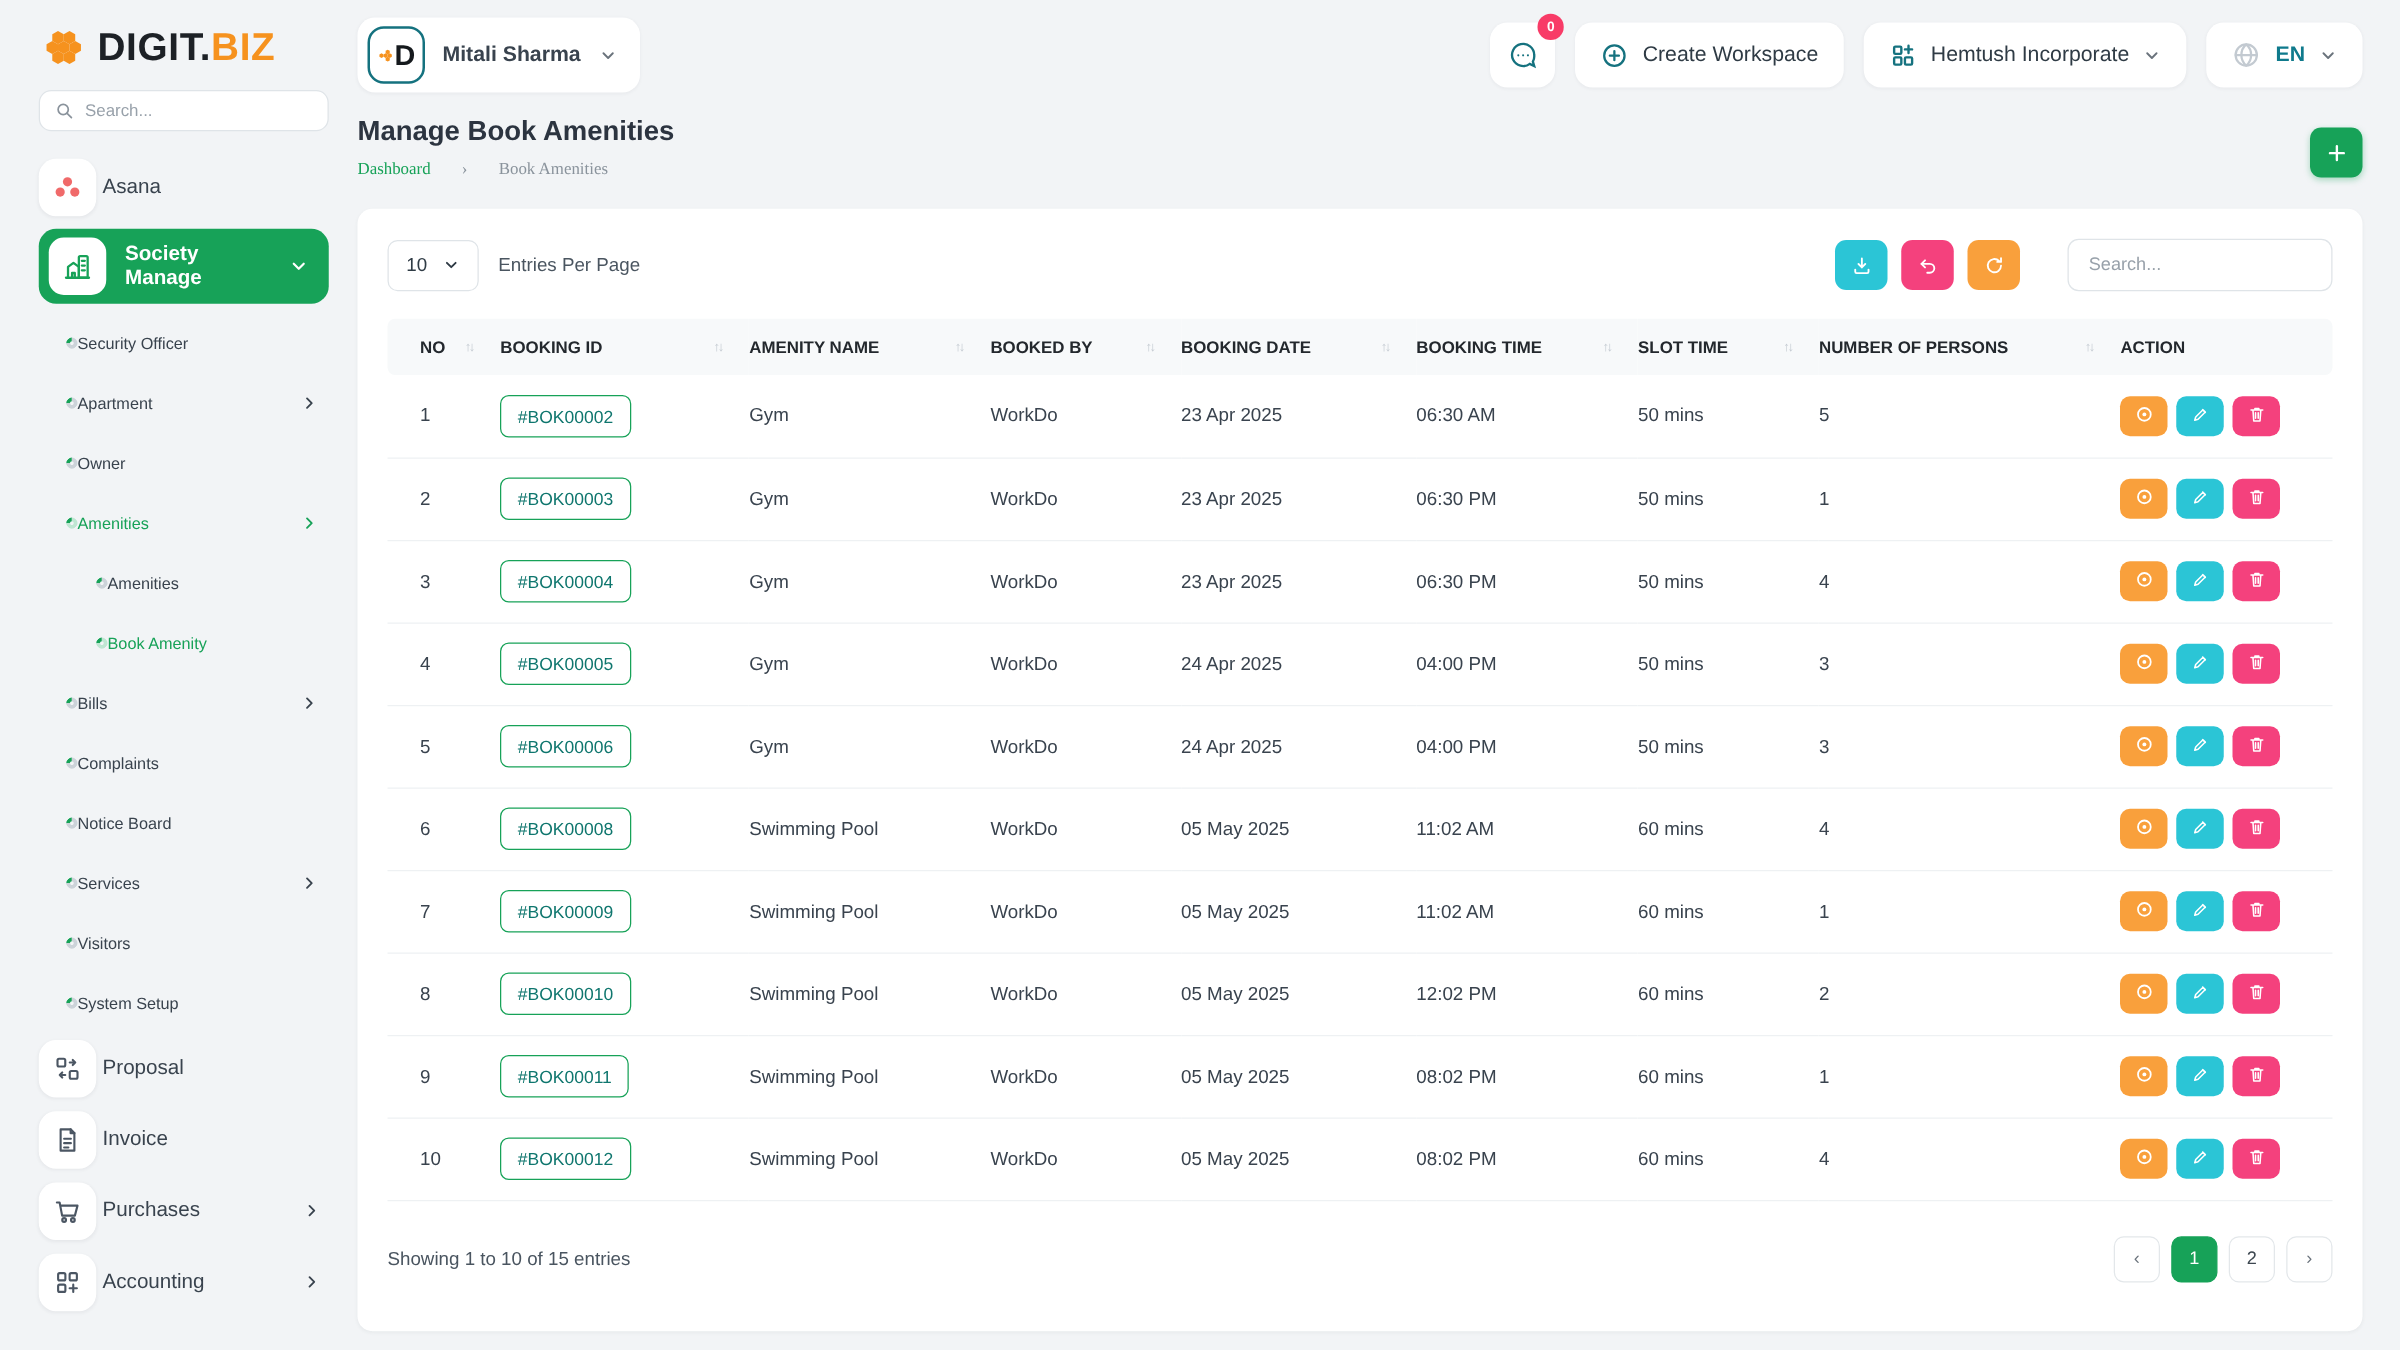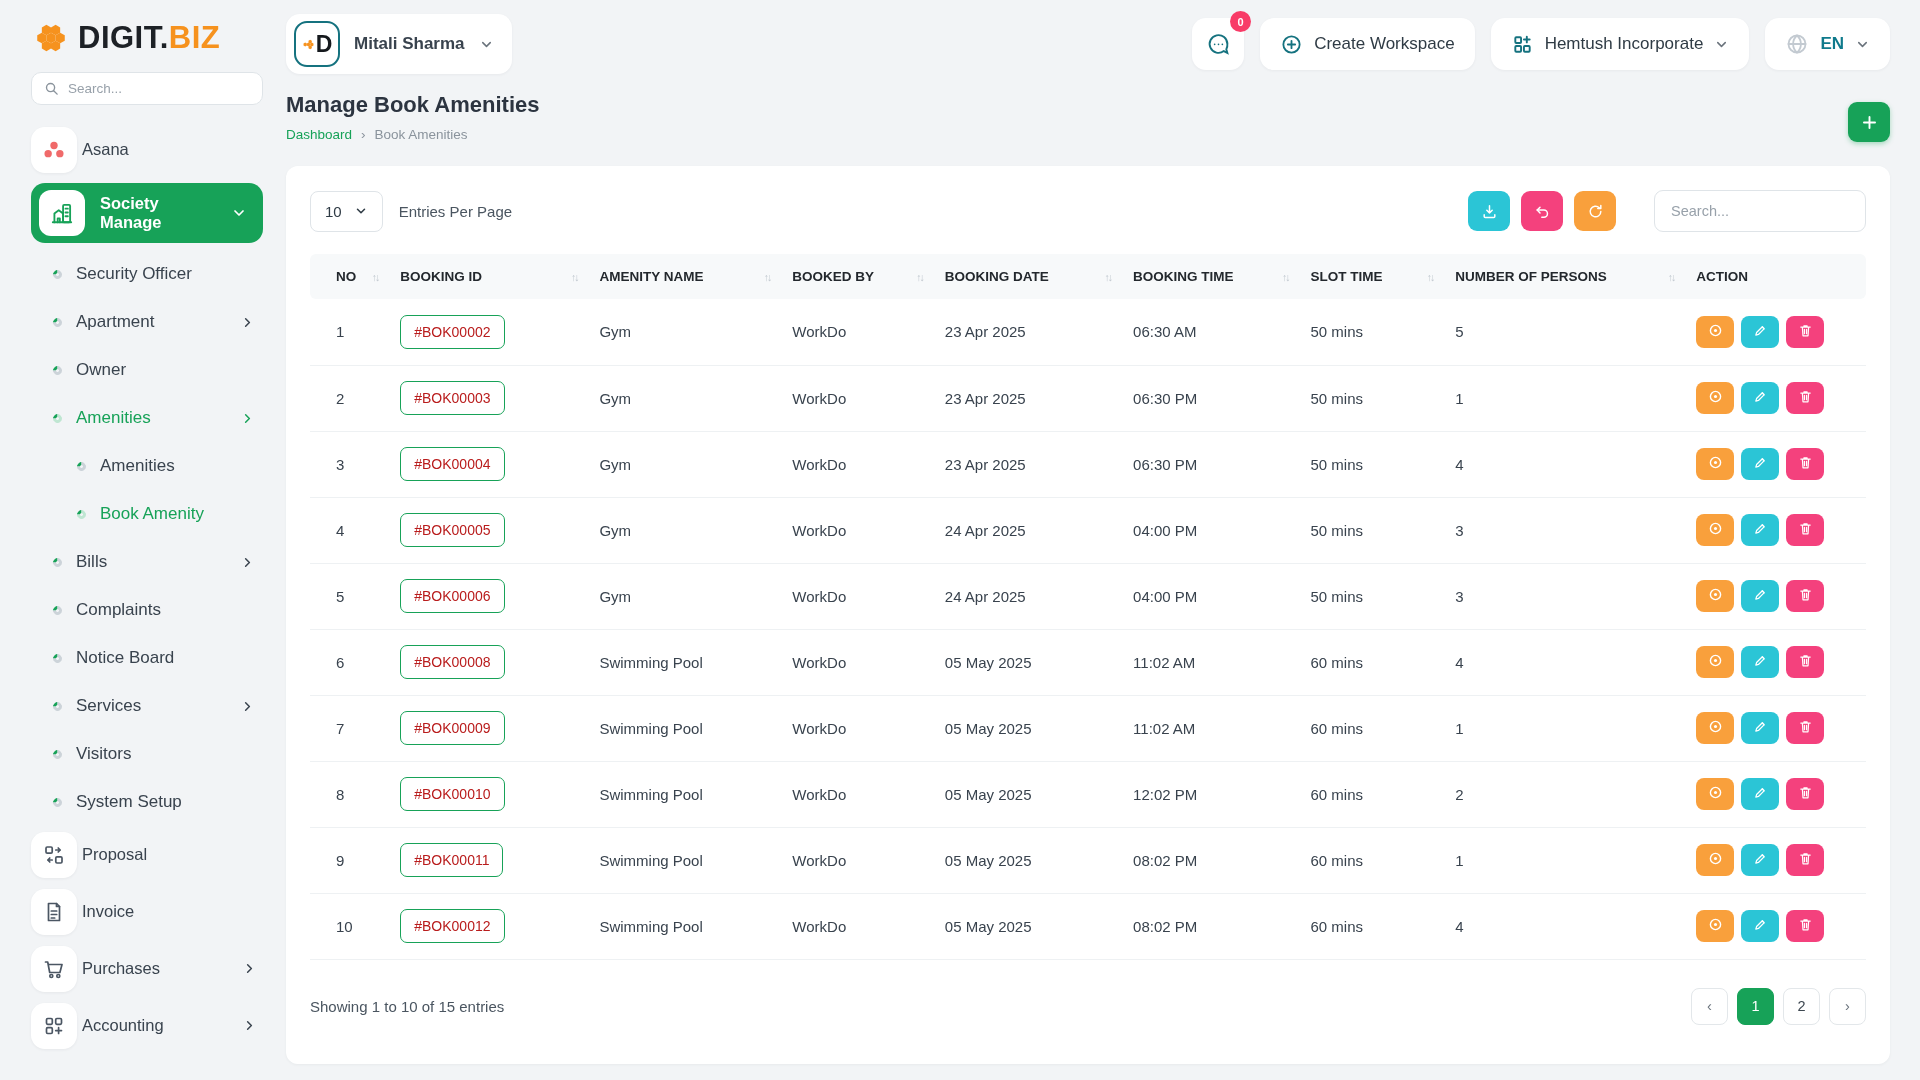--- a/index.html
+++ b/index.html
@@ -17,21 +17,21 @@
   .search-box { display:flex; align-items:center; gap:9px; background:#fff; border:1px solid #dfe4e8; border-radius:10px; padding:8px 12px; margin:2px 0 16px 0; }
   .search-box svg { flex:none; }
   .search-box input { border:none; outline:none; width:100%; font-size:13.5px; color:#5a646e; font-family:inherit; background:transparent; }
   .search-box input::placeholder { color:#98a1aa; }
   .menu { display:flex; flex-direction:column; }
   .mi-app { display:flex; align-items:center; gap:5px; height:57px; cursor:pointer; font-size:16.5px; color:#39434e; padding-right:6px; }
   .icon-box { width:46px; height:46px; background:#fff; border-radius:14px; display:flex; align-items:center; justify-content:center; box-shadow:0 1px 3px rgba(30,40,50,.06); color:#4b5663; flex:none; }
   .mi-group { background:#17a258; border-radius:14px; height:60px; display:flex; align-items:center; gap:15px; padding:0 16px 0 8px; color:#fff; font-weight:700; font-size:16.5px; margin:5px 0 7px 0; cursor:pointer; }
   .mi-group .icon-box { border-radius:12px; box-shadow:none; color:#17a258; }
   .mi-group .grp-arrow { margin-left:auto; display:flex; }
-  .mi-sub { display:flex; align-items:center; gap:14px; height:48px; padding-left:22px; font-size:17px; cursor:pointer; color:#39434e; padding-right:8px; }
+  .mi-sub { display:flex; align-items:center; height:48px; padding-left:22px; font-size:13px; cursor:pointer; color:#39434e; padding-right:8px; }
   .mi-sub.lvl2 { padding-left:46px; }
   .mi-sub.active { color:#17a258; }
   .ring { width:9px; height:9px; border-radius:50%; border:3px solid #ccd3d9; border-top-color:#17a258; transform:rotate(-45deg); flex:none; }
   .mi-sub.active .ring { border-color:#bfe6d2; border-top-color:#17a258; }
   .sub-arrow { margin-left:auto; display:flex; }
   .app-arrow { margin-left:auto; display:flex; color:#39434e; }
   
   .main { margin-left:272px; height:1080px; }
   .topbar { height:88px; display:flex; align-items:center; padding:0 30px 0 14px; }
   .user-chip { background:#fff; border-radius:14px; display:flex; align-items:center; gap:14px; padding:7px 18px 7px 8px; box-shadow:0 1px 3px rgba(30,40,50,.05); cursor:pointer; }
@@ -40,21 +40,21 @@
   .user-name { font-size:17px; font-weight:600; color:#39434e; }
   .chev { display:flex; color:#6a737c; }
   .topbar-right { margin-left:auto; display:flex; align-items:center; gap:16px; }
   .chat-btn { width:52px; height:52px; background:#fff; border-radius:14px; position:relative; display:flex; align-items:center; justify-content:center; box-shadow:0 1px 3px rgba(30,40,50,.05); cursor:pointer; }
   .chat-badge { position:absolute; top:-7px; right:-7px; width:21px; height:21px; border-radius:50%; background:#f83b67; color:#fff; font-size:11px; display:flex; align-items:center; justify-content:center; font-weight:600; }
   .pill-btn { background:#fff; border-radius:14px; height:52px; display:flex; align-items:center; gap:11px; padding:0 20px; font-size:17px; color:#2f3b45; box-shadow:0 1px 3px rgba(30,40,50,.05); cursor:pointer; }
   .pill-btn .lang { color:#0f7a8c; font-weight:700; }
   
   .content { padding:4px 30px 0 14px; position:relative; }
   .page-title { font-size:22px; font-weight:700; color:#2c3440; }
-  .breadcrumb { display:flex; align-items:center; gap:9px; margin-top:9px; font-size:13.5px; }
+  .breadcrumb { display:flex; align-items:center; gap:25px; margin-top:9px; font-size:13.5px;font-family:Liberation Serif, serif; }
   .bc-link { color:#17a258; cursor:pointer; }
   .bc-sep { color:#8a939c; }
   .bc-current { color:#8a939c; }
   .add-btn { position:absolute; right:30px; top:14px; width:42px; height:40px; background:#17a258; border:none; border-radius:9px; color:#fff; display:flex; align-items:center; justify-content:center; cursor:pointer; box-shadow:0 2px 5px rgba(23,162,88,.35); }
   
   .card { background:#fff; border-radius:12px; margin-top:24px; padding:24px; box-shadow:0 1px 3px rgba(40,50,60,.05); min-height:898px; }
   .controls { display:flex; align-items:center; }
   .entries-select { border:1px solid #dfe4e8; border-radius:8px; padding:0 14px; height:41px; display:flex; gap:12px; align-items:center; font-size:15px; color:#2f3b45; cursor:pointer; }
   .entries-label { margin-left:16px; font-size:15px; color:#4a5560; }
   .ctl-group { margin-left:auto; display:flex; gap:11px; align-items:center; }
@@ -65,21 +65,21 @@
   .tbl-search { margin-left:38px; }
   .tbl-search input { width:212px; height:42px; border:1px solid #dfe4e8; border-radius:9px; padding:0 16px; font-size:14.5px; color:#5a646e; outline:none; font-family:inherit; }
   .tbl-search input::placeholder { color:#98a1aa; }
   table { width:100%; border-collapse:collapse; table-layout:fixed; margin-top:22px; }
   thead th { background:#f7f9fa; font-size:13.5px; font-weight:700; color:#23282d; text-align:left; padding:15px 8px 15px 0; white-space:nowrap; }
   thead th:first-child { padding-left:26px; border-radius:6px 0 0 6px; }
   thead th:last-child { border-radius:0 6px 6px 0; }
   th .sort { color:#c2c9d0; font-size:10.5px; letter-spacing:-2px; margin-right:14px; float:right; cursor:pointer; margin-top:2px; }
   tbody td { border-bottom:1px solid #eef1f3; height:66px; font-size:15px; color:#39434e; padding-right:8px; }
   tbody td:first-child { padding-left:26px; }
-  .bk-badge { display:inline-block; border:1px solid #17a258; color:#b91c1c; padding:8px 13px; border-radius:7px; font-size:14px; background:#fff; }
+  .bk-badge { display:inline-block; border:1px solid #17a258; color:#0f766e; padding:8px 13px; border-radius:7px; font-size:14px; background:#fff; }
   .act-wrap { display:flex; gap:7px; }
   .act-btn { width:38px; height:32px; border:none; border-radius:8px; display:flex; align-items:center; justify-content:center; color:#fff; cursor:pointer; }
   .act-view { background:#f9a03c; }
   .act-edit { background:#2bc5d6; }
   .act-del { background:#f4417d; }
   .table-footer { display:flex; align-items:center; margin-top:28px; }
   .showing { font-size:15px; color:#4a5560; }
   .pagination { margin-left:auto; display:flex; gap:9px; }
   .page-btn { min-width:37px; height:37px; border:1px solid #e3e7ea; background:#fff; border-radius:8px; display:flex; align-items:center; justify-content:center; font-size:14.5px; color:#3d4750; cursor:pointer; }
   .page-btn.nav { color:#6a737c; }

